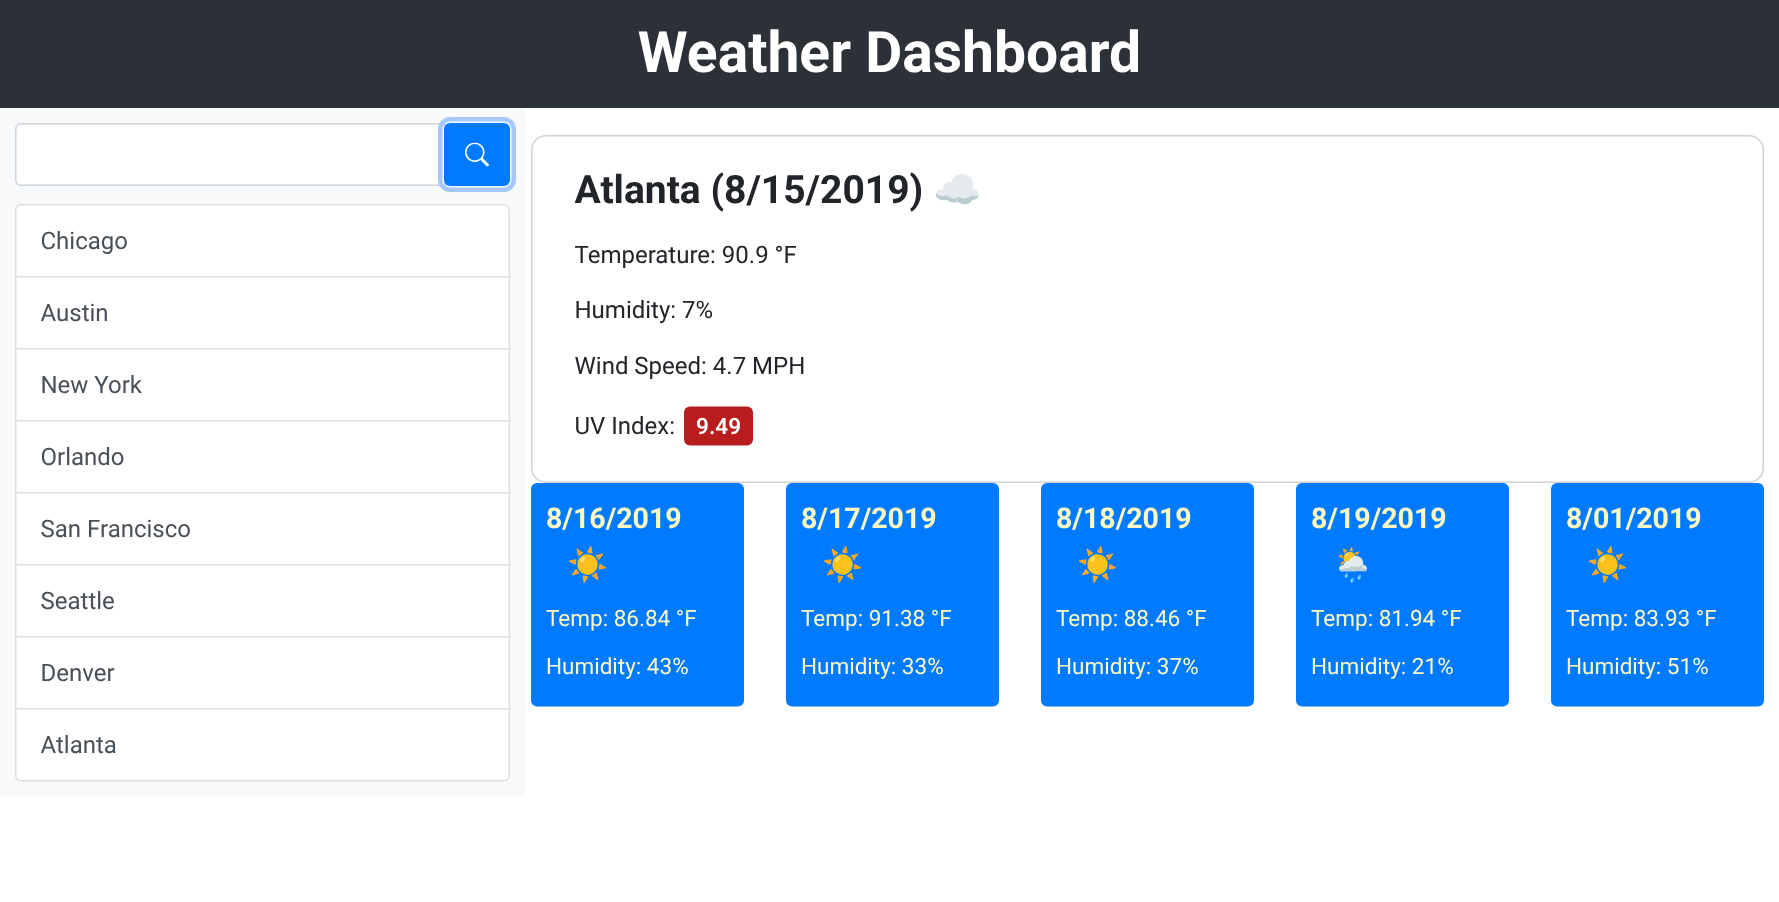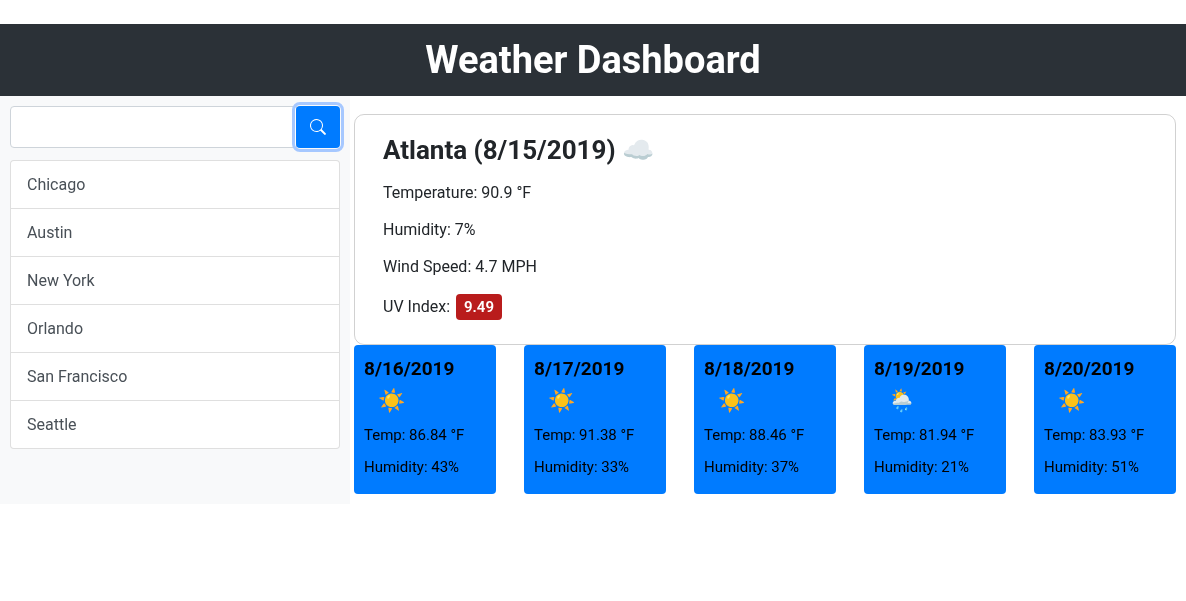--- a/index.html
+++ b/index.html
@@ -9,21 +9,20 @@
     font-size: 16px;
     color: #212529;
     background: #fff;
     width: 1186px;
   }
   .header {
     background: #2b3137;
     color: #fff;
     text-align: center;
     padding: 14px 0;
-    margin-top: 24px;
   }
   .header h1 {
     margin: 0;
     font-size: 38px;
     font-weight: 700;
   }
   .container {
     display: flex;
     padding: 0;
   }
@@ -111,21 +110,21 @@
     font-size: 24px;
     font-weight: 700;
     margin: 22px 0 10px 0;
   }
   .forecast-row {
     display: flex;
     gap: 28px;
   }
   .fc-card {
     background: #007bff;
-    color: #000000;
+    color: #fef9c3;
     border-radius: 4px;
     flex: 1;
     padding: 8px 10px 16px 10px;
   }
   .fc-date {
     font-size: 19px;
     font-weight: 700;
     margin: 4px 0 10px 0;
   }
   .fc-icon {
@@ -157,20 +156,22 @@
         </svg>
       </button>
     </div>
     <div class="history">
       <div class="history-item">Chicago</div>
       <div class="history-item">Austin</div>
       <div class="history-item">New York</div>
       <div class="history-item">Orlando</div>
       <div class="history-item">San Francisco</div>
       <div class="history-item">Seattle</div>
+      <div class="history-item">Denver</div>
+      <div class="history-item">Atlanta</div>
     </div>
   </aside>
 
   <main class="main">
     <div class="current-card">
       <h2 class="current-title">Atlanta (8/15/2019) ☁️</h2>
       <p class="current-stat">Temperature: 90.9 °F</p>
       <p class="current-stat">Humidity: 7%</p>
       <p class="current-stat">Wind Speed: 4.7 MPH</p>
       <p class="current-stat">
@@ -202,21 +203,21 @@
       </div>
 
       <div class="fc-card">
         <p class="fc-date">8/19/2019</p>
         <div class="fc-icon">🌦️</div>
         <p class="fc-line">Temp: 81.94 °F</p>
         <p class="fc-line">Humidity: 21%</p>
       </div>
 
       <div class="fc-card">
-        <p class="fc-date">8/20/2019</p>
+        <p class="fc-date">8/01/2019</p>
         <div class="fc-icon">☀️</div>
         <p class="fc-line">Temp: 83.93 °F</p>
         <p class="fc-line">Humidity: 51%</p>
       </div>
 
     </div>
   </main>
 
 </div>
 

